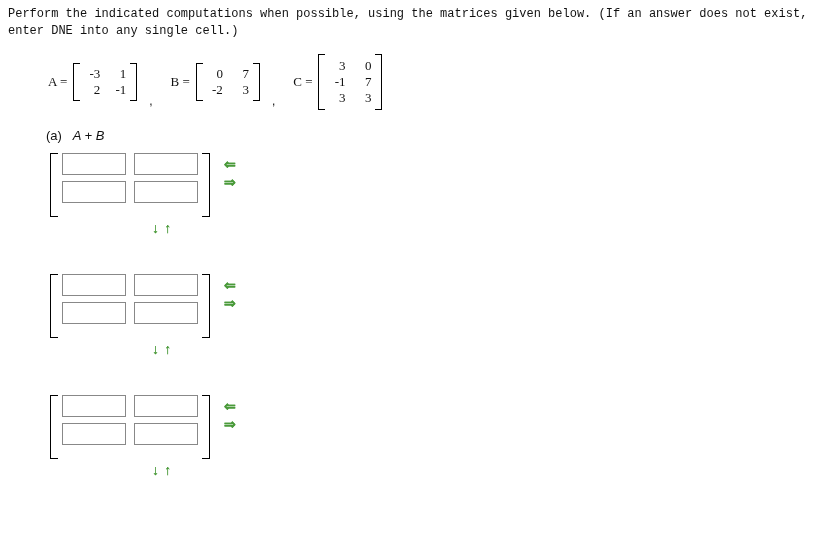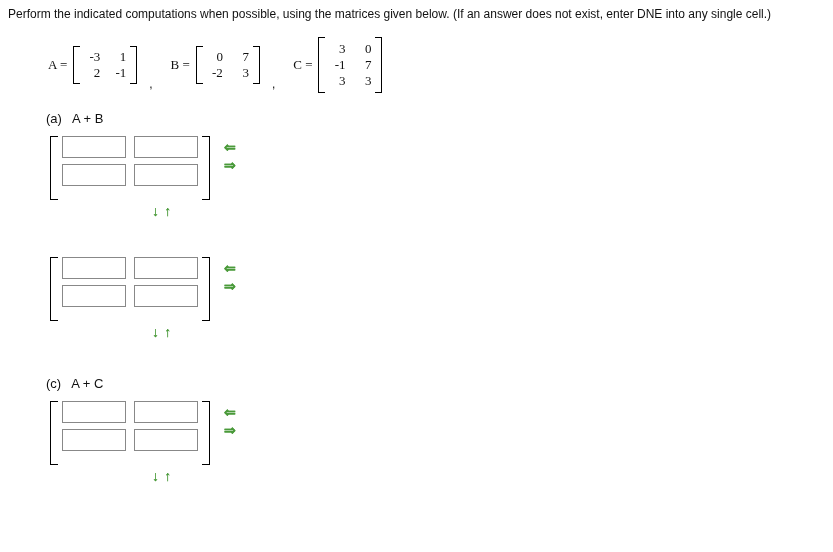--- a/index.html
+++ b/index.html
@@ -5,39 +5,39 @@
   * { box-sizing: border-box; }
   body {
     font-family: Verdana, Arial, sans-serif;
     font-size: 12px;
     color: #111;
     margin: 0;
     padding: 6px 8px;
     width: 833px;
     background: #fff;
   }
-  .instr { line-height: 1.4; margin-bottom: 14px; }
+  .instr { line-height: 1.4; margin-bottom: 14px; font-family: Liberation Mono, monospace; }
   .matrices-line { display: flex; align-items: center; gap: 18px; margin-left: 40px; margin-bottom: 18px; }
   .mat-def { display: flex; align-items: center; font-family: Verdana, serif; font-size: 13px; }
   .mat-label { margin-right: 6px; }
   .bracket-l, .bracket-r {
     display: inline-block;
     width: 7px;
     border-top: 1.5px solid #000;
     border-bottom: 1.5px solid #000;
   }
   .bracket-l { border-left: 1.5px solid #000; }
   .bracket-r { border-right: 1.5px solid #000; }
   .mat-body { display: inline-block; padding: 2px 4px; }
   .mrow { display: flex; justify-content: space-between; gap: 10px; text-align: right; }
   .mcell { min-width: 16px; text-align: right; display: inline-block; }
   .comma { align-self: flex-end; padding-bottom: 2px; margin-left:-6px; }
   .part { margin-left: 38px; margin-bottom: 36px; }
   .part-label { font-family: Verdana, sans-serif; font-size: 13px; margin-bottom: 8px; }
-  .part-label .varname { }
+  .part-label .varname { font-style: italic; }
   .sub { font-size: 9px; vertical-align: sub; }
   .answer-grid {
     display: flex;
     align-items: flex-start;
     gap: 4px;
     margin-left: 4px;
   }
   .ans-bracket-l, .ans-bracket-r {
     width: 8px;
     height: 64px;
@@ -189,24 +189,20 @@
       <span class="arr">⇒</span>
     </div>
   </div>
   <div class="bot-arrows">
     <span class="arr">↓</span>
     <span class="arr">↑</span>
   </div>
 </div>
 
 <div class="part">
-  <div class="part-label">
-    <span>(c)</span>&nbsp;&nbsp;
-    <span class="varname">A + C</span>
-  </div>
   <div class="answer-grid">
     <span class="ans-bracket-l"></span>
     <div class="ans-cols">
       <div class="ans-col">
         <input class="ans-input" style="">
         <input class="ans-input" style="">
       </div>
       <div class="ans-col">
         <input class="ans-input" style="">
         <input class="ans-input" style="">

